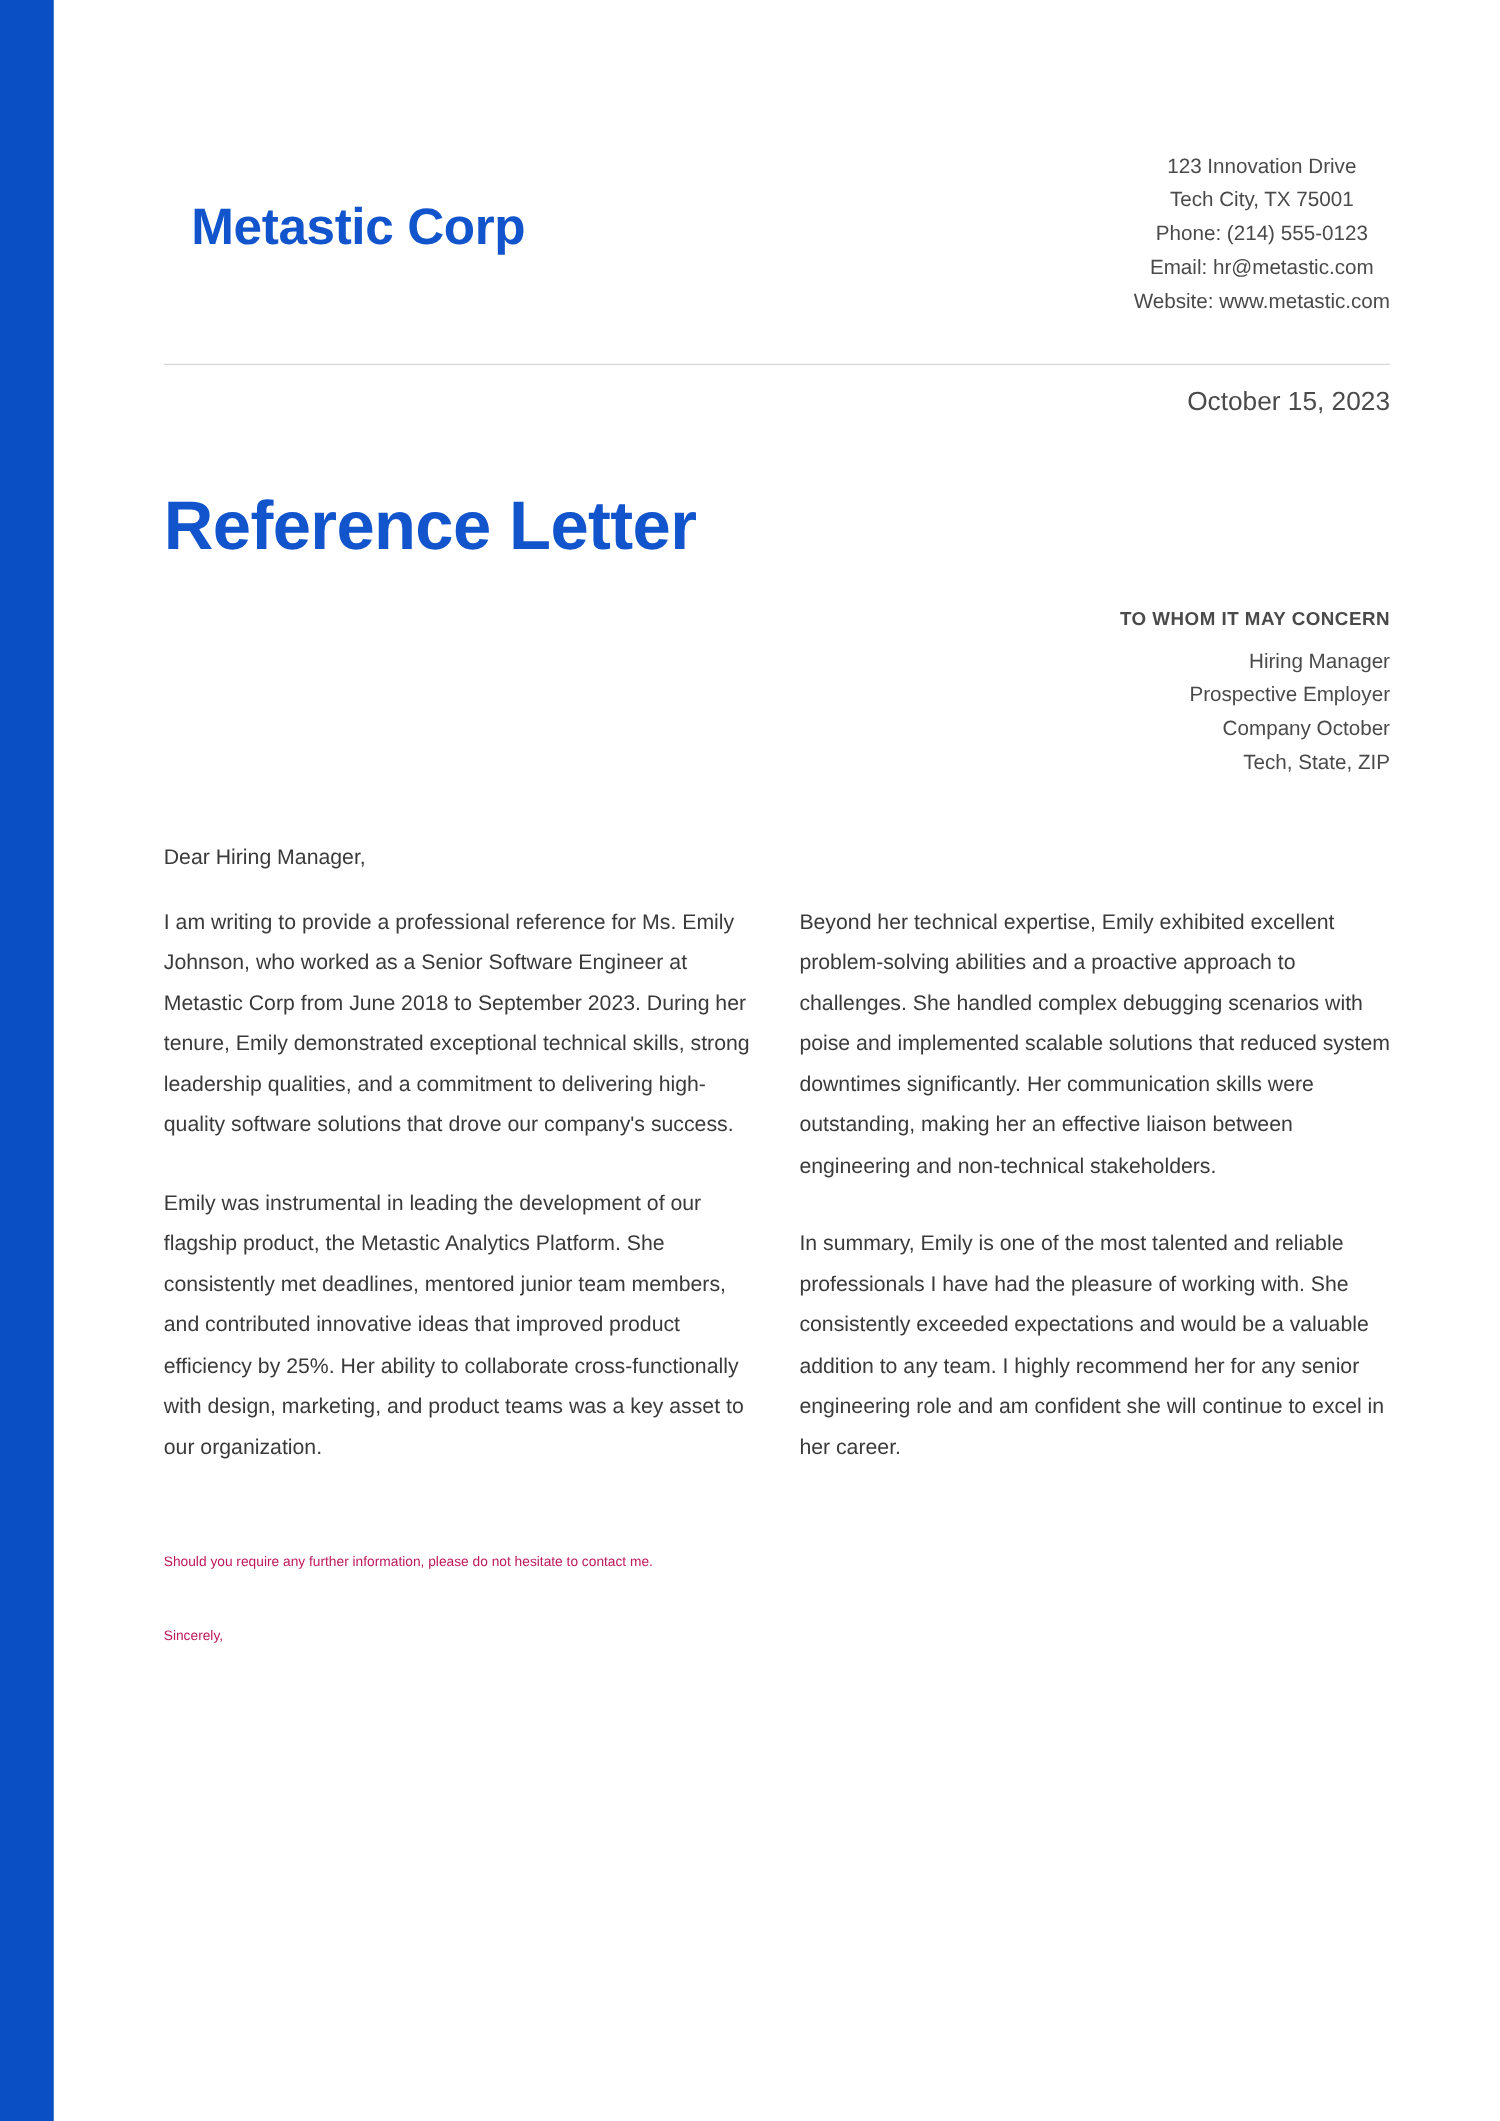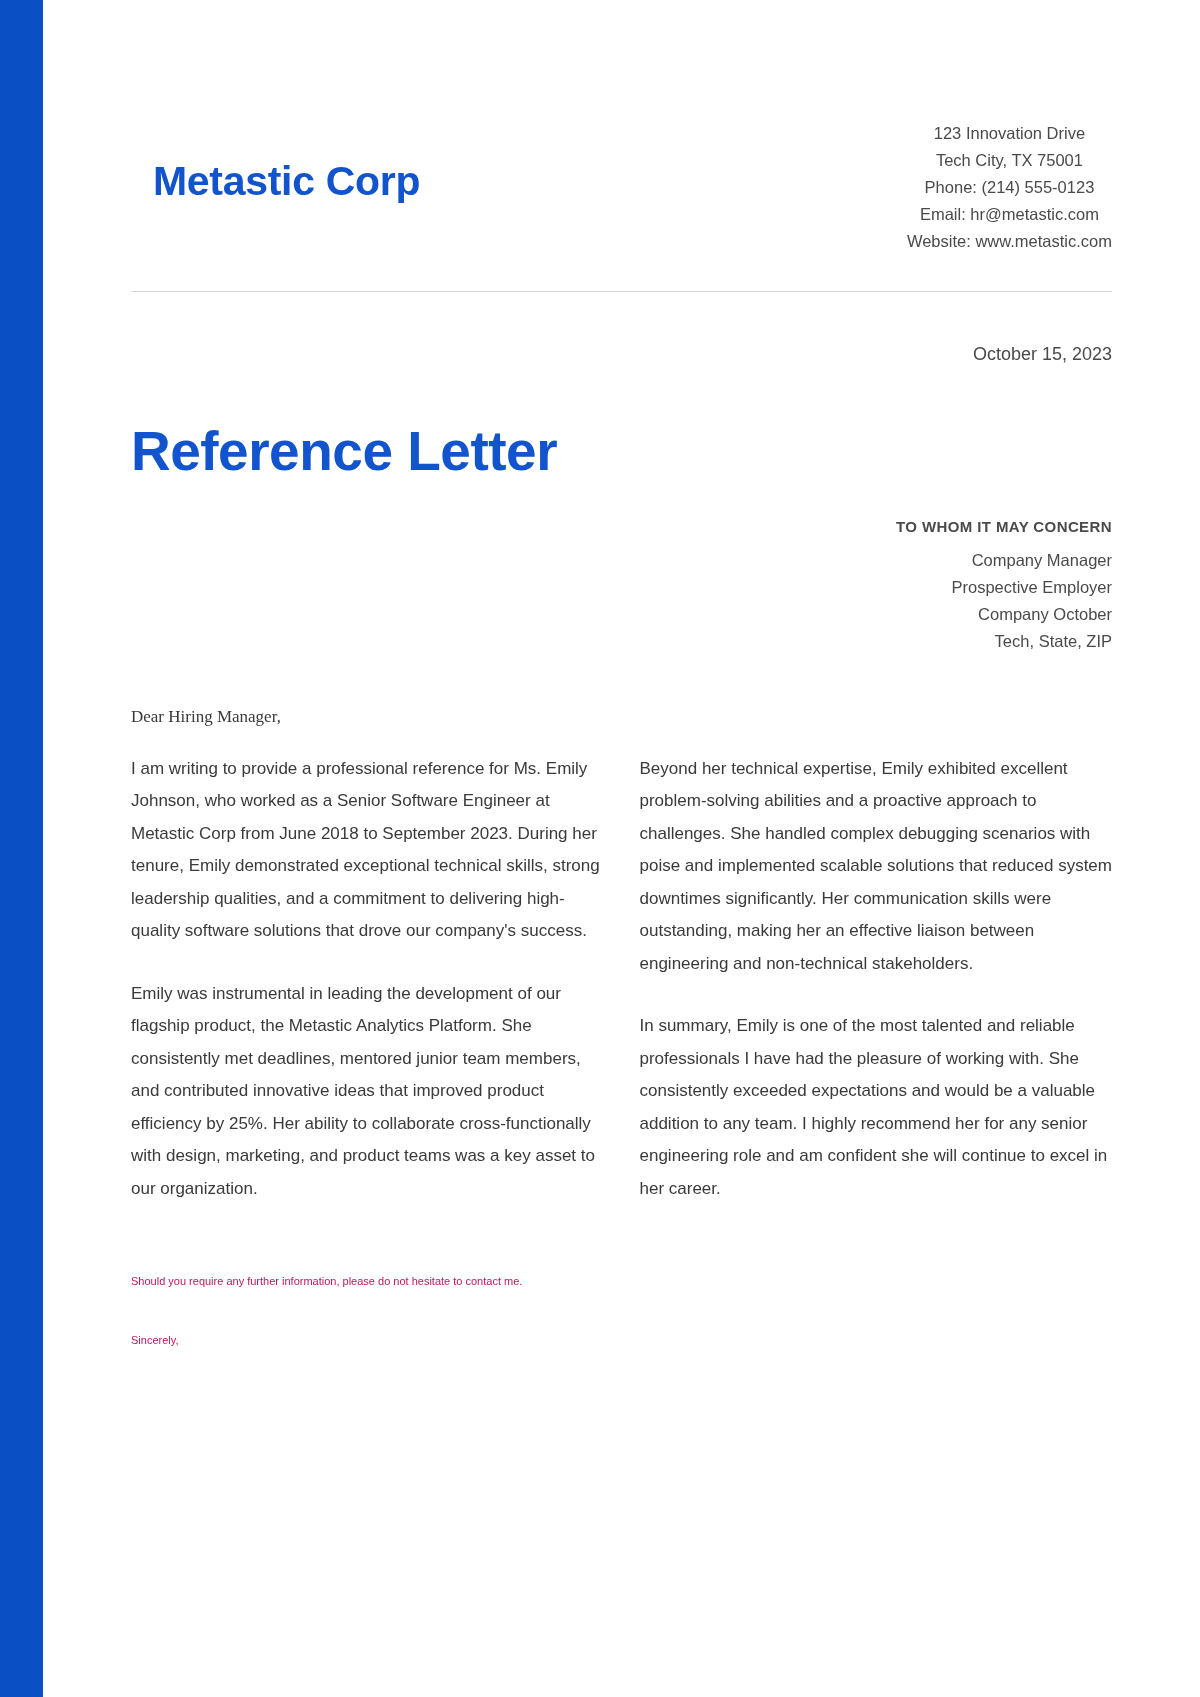--- a/index.html
+++ b/index.html
@@ -95,23 +95,23 @@
 
   .divider {
     margin-top: 36px;
     border: none;
     border-top: 1px solid #d8d8d8;
     height: 0;
   }
 
   .letter-date {
     text-align: right;
-    font-size: 18px;
-    color: #4a4a4a;
-    margin-top: 52px;
+    font-size: 21px;
+    color: #4a4a4a;
+    margin-top: 18px;
   }
 
   
   .doc-title {
     text-align: left;
     font-size: 55px;
     font-weight: bold;
     color: #1254cc;
     letter-spacing: -0.5px;
     margin-top: 58px;
@@ -134,21 +134,20 @@
     font-size: 16.5px;
     line-height: 27px;
     color: #4a4a4a;
   }
 
   
   .salutation {
     font-size: 17px;
     color: #3a3a3a;
     margin-top: 52px;
-    font-family: Liberation Serif, serif;
   }
 
   .columns {
     display: flex;
     gap: 36px;
     margin-top: 26px;
   }
   .column {
     flex: 1 1 0;
     min-width: 0;
@@ -205,21 +204,21 @@
     </div>
 
     <hr class="divider">
 
     <div class="letter-date">October 15, 2023</div>
 
     <h1 class="doc-title">Reference Letter</h1>
 
     <div class="recipient">
       <div class="recipient-heading">TO WHOM IT MAY CONCERN</div>
-      <div class="recipient-line">Company Manager</div>
+      <div class="recipient-line">Hiring Manager</div>
       <div class="recipient-line">Prospective Employer</div>
       <div class="recipient-line">Company October</div>
       <div class="recipient-line">Tech, State, ZIP</div>
     </div>
 
     <div class="salutation">Dear Hiring Manager,</div>
 
     <div class="columns">
 
       <div class="column">

